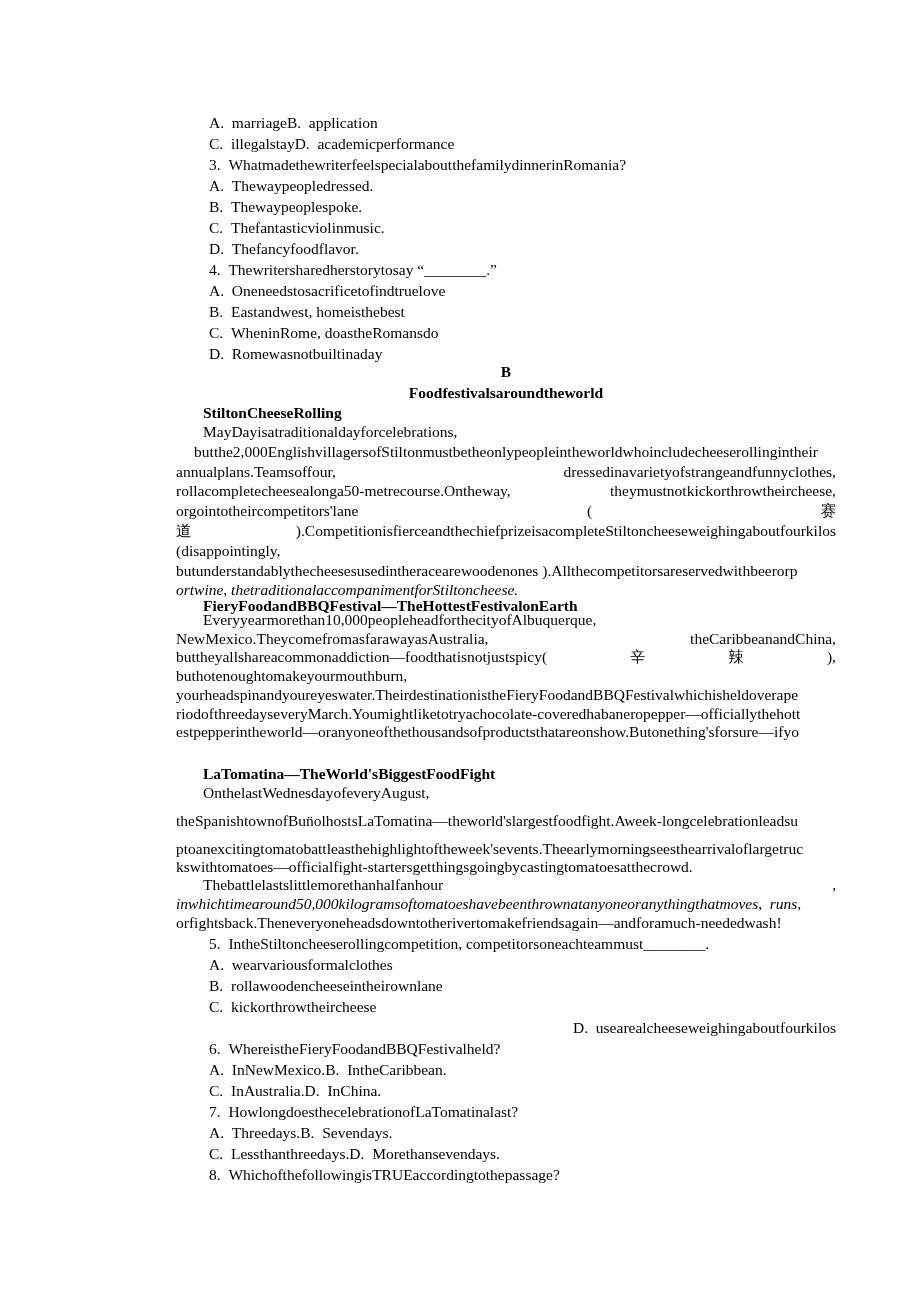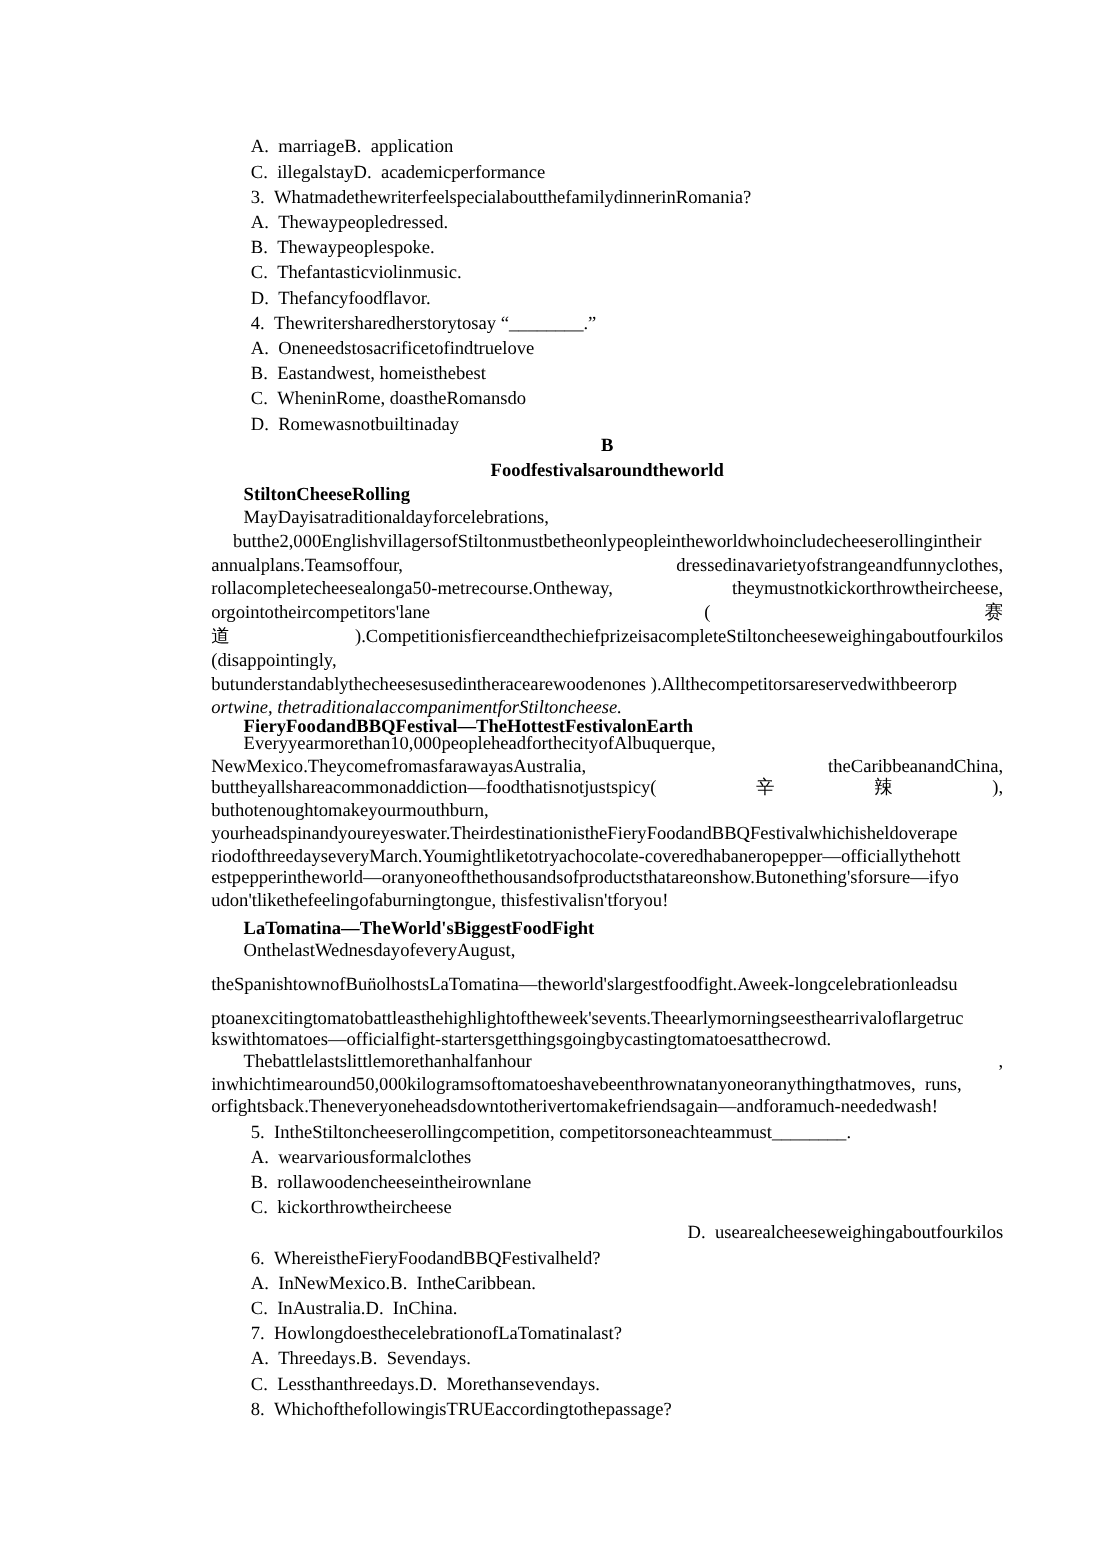--- a/index.html
+++ b/index.html
@@ -76,31 +76,30 @@
       <div class="line spread" style="top: 647.4px;">
         <span>buttheyallshareacommonaddiction—foodthatisnotjustspicy(</span>
         <span>辛</span>
         <span>辣</span>
         <span>),</span>
       </div>
       <div class="line" style="top: 666.1px;">buthotenoughtomakeyourmouthburn,</div>
       <div class="line" style="top: 684.8px;">yourheadspinandyoureyeswater.TheirdestinationistheFieryFoodandBBQFestivalwhichisheldoverape</div>
       <div class="line" style="top: 703.5px;">riodofthreedayseveryMarch.Youmightliketotryachocolate-coveredhabaneropepper—officiallythehott</div>
       <div class="line" style="top: 722.2px;">estpepperintheworld—oranyoneofthethousandsofproductsthatareonshow.Butonething'sforsure—ifyo</div>
-      <div class="line" style="top: 740.9px;">udon'tlikethefeelingofaburningtongue, thisfestivalisn'tforyou!</div>
       <div class="line phead" style="top: 763.9px;">LaTomatina—TheWorld'sBiggestFoodFight</div>
       <div class="line bindent" style="top: 782.9px;">OnthelastWednesdayofeveryAugust,</div>
       <div class="line" style="top: 810.9px;">theSpanishtownofBun̈olhostsLaTomatina—theworld'slargestfoodfight.Aweek-longcelebrationleadsu</div>
       <div class="line" style="top: 838.9px;">ptoanexcitingtomatobattleasthehighlightoftheweek'sevents.Theearlymorningseesthearrivaloflargetruc</div>
       <div class="line" style="top: 856.9px;">kswithtomatoes—officialfight-startersgetthingsgoingbycastingtomatoesatthecrowd.</div>
       <div class="line spread bindent" style="top: 874.9px;">
         <span>Thebattlelastslittlemorethanhalfanhour</span>
         <span>,</span>
       </div>
-      <div class="line" style="top: 893.9px;">inwhichtimearound50,000kilogramsoftomatoeshavebeenthrownatanyoneoranythingthatmoves,&nbsp;&nbsp;runs,</div>
+      <div class="line" style="top: 893.9px; font-style: italic;">inwhichtimearound50,000kilogramsoftomatoeshavebeenthrownatanyoneoranythingthatmoves,&nbsp;&nbsp;runs,</div>
       <div class="line" style="top: 912.9px;">orfightsback.Theneveryoneheadsdowntotherivertomakefriendsagain—andforamuch-neededwash!</div>
       <div class="line list" style="top: 933.9px;">5.&nbsp;&nbsp;IntheStiltoncheeserollingcompetition, competitorsoneachteammust________.</div>
       <div class="line list" style="top: 954.9px;">A.&nbsp;&nbsp;wearvariousformalclothes</div>
       <div class="line list" style="top: 975.9px;">B.&nbsp;&nbsp;rollawoodencheeseintheirownlane</div>
       <div class="line list" style="top: 996.9px;">C.&nbsp;&nbsp;kickorthrowtheircheese</div>
       <div class="line list" style="top: 1017.9px; text-align: right;">D.&nbsp;&nbsp;usearealcheeseweighingaboutfourkilos</div>
       <div class="line list" style="top: 1038.9px;">6.&nbsp;&nbsp;WhereistheFieryFoodandBBQFestivalheld?</div>
       <div class="line list" style="top: 1059.9px;">A.&nbsp;&nbsp;InNewMexico.B.&nbsp;&nbsp;IntheCaribbean.</div>
       <div class="line list" style="top: 1080.9px;">C.&nbsp;&nbsp;InAustralia.D.&nbsp;&nbsp;InChina.</div>
       <div class="line list" style="top: 1101.9px;">7.&nbsp;&nbsp;HowlongdoesthecelebrationofLaTomatinalast?</div>

